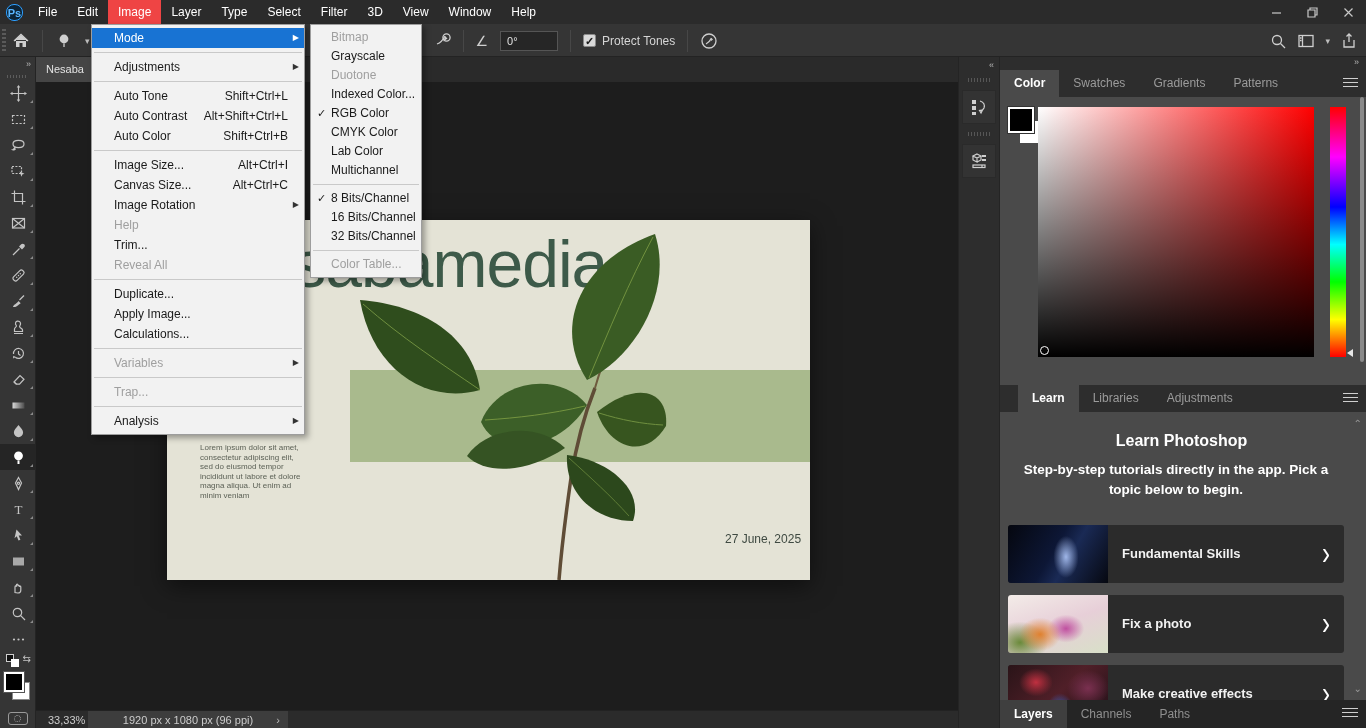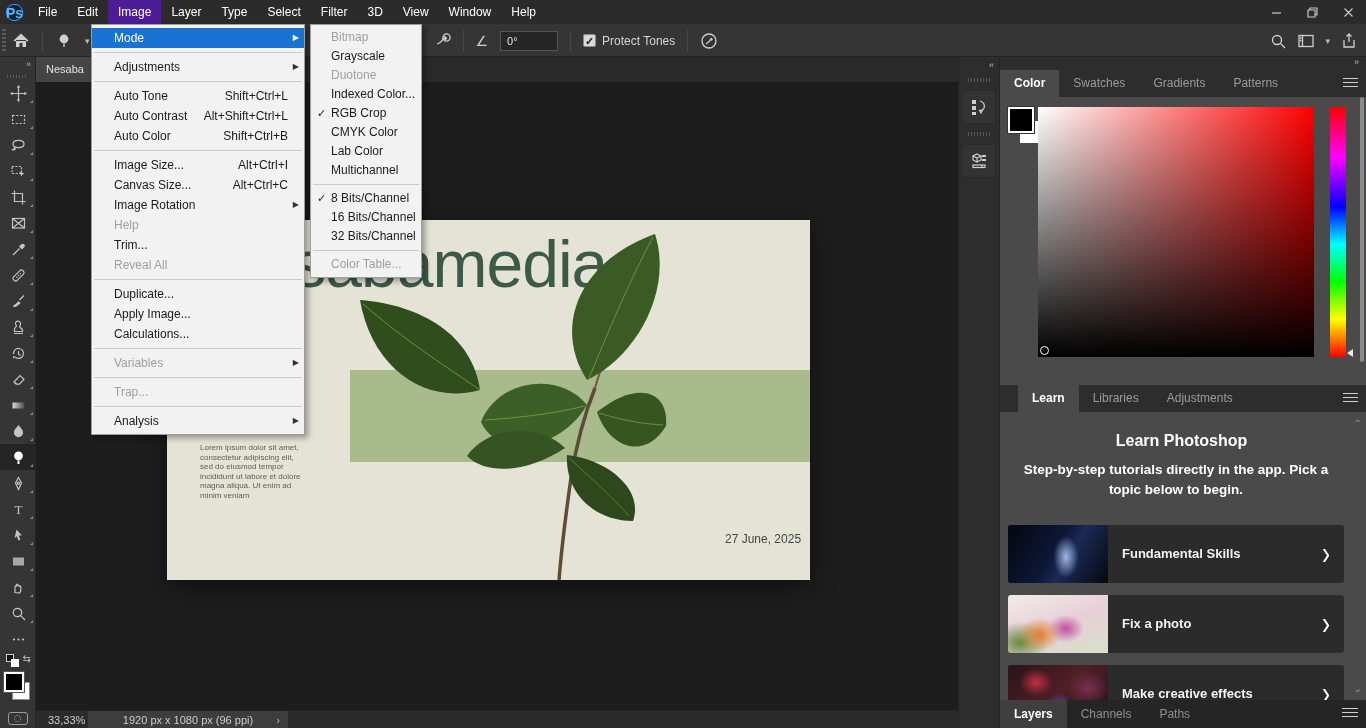--- a/index.html
+++ b/index.html
@@ -2,25 +2,25 @@
 <html><head>
 <meta charset="utf-8">
 <style>
   * { margin:0; padding:0; box-sizing:border-box; }
   html,body { width:1366px; height:728px; overflow:hidden; background:#1d1d1d;
     font-family:"Liberation Sans", sans-serif; -webkit-font-smoothing:antialiased; }
 
   
   .titlebar { position:absolute; left:0; top:0; width:1366px; height:24px; background:#2b2b2b; z-index:40; }
   .ps-badge { position:absolute; left:6px; top:4px; width:17px; height:17px; background:#0d2436;
-    border:1px solid #2d9fff; border-radius:8px; color:#5ab6ff; font-size:14px; font-weight:bold;
+    border:1px solid #2d9fff; border-radius:8px; color:#5ab6ff; font-size:11px; font-weight:bold;
     display:flex; align-items:center; justify-content:center; }
   .menubar { position:absolute; left:28px; top:0; height:24px; display:flex; }
   .menu-item { height:24px; line-height:24px; padding:0 10px; font-size:12px; color:#ffffff; cursor:default; }
-  .menu-item.active { background:#4c1d95; color:#ffffff; }
+  .menu-item.active { background:#ef4444; color:#ffffff; }
   .win-controls { position:absolute; right:0; top:0; height:24px; display:flex; }
   .win-btn { width:36px; height:24px; display:flex; align-items:center; justify-content:center; color:#c8c8c8; }
   .win-btn svg { width:11px; height:11px; stroke:#c8c8c8; stroke-width:1.2; fill:none; }
 
   
   .optionsbar { position:absolute; left:0; top:24px; width:1366px; height:33px; background:#353535;
     border-bottom:1px solid #232323; z-index:10; }
   .opt-grip { position:absolute; left:2px; top:5px; width:4px; height:22px;
     background:repeating-linear-gradient(#5a5a5a 0 2px, transparent 2px 4px); }
   .opt-icon { color:#cfcfcf; display:flex; align-items:center; justify-content:center; }
@@ -571,21 +571,21 @@
     <div class="mrow disabled"><span>Trap...</span></div>
     <div class="msep"></div>
     <div class="mrow"><span>Analysis</span><span class="arr">▶</span></div>
   </div>
 
 <div class="dropdown mode-menu" id="modeMenu">
     <div class="mrow disabled"><span>Bitmap</span></div>
     <div class="mrow"><span>Grayscale</span></div>
     <div class="mrow disabled"><span>Duotone</span></div>
     <div class="mrow"><span>Indexed Color...</span></div>
-    <div class="mrow"><span class="chk">✓</span><span>RGB Crop</span></div>
+    <div class="mrow"><span class="chk">✓</span><span>RGB Color</span></div>
     <div class="mrow"><span>CMYK Color</span></div>
     <div class="mrow"><span>Lab Color</span></div>
     <div class="mrow"><span>Multichannel</span></div>
     <div class="msep"></div>
     <div class="mrow"><span class="chk">✓</span><span>8 Bits/Channel</span></div>
     <div class="mrow"><span>16 Bits/Channel</span></div>
     <div class="mrow"><span>32 Bits/Channel</span></div>
     <div class="msep"></div>
     <div class="mrow disabled"><span>Color Table...</span></div>
   </div>

